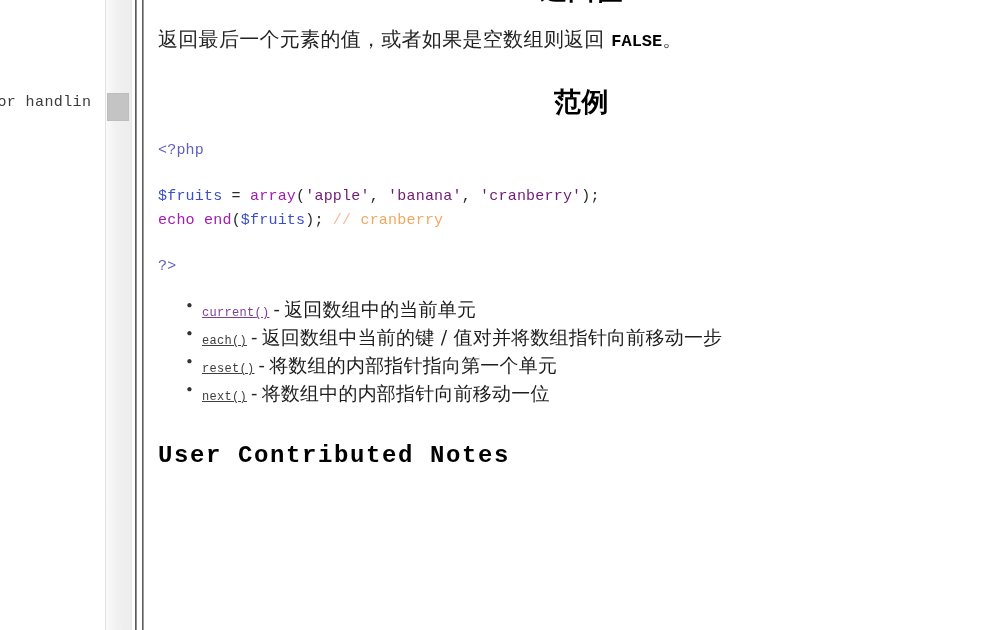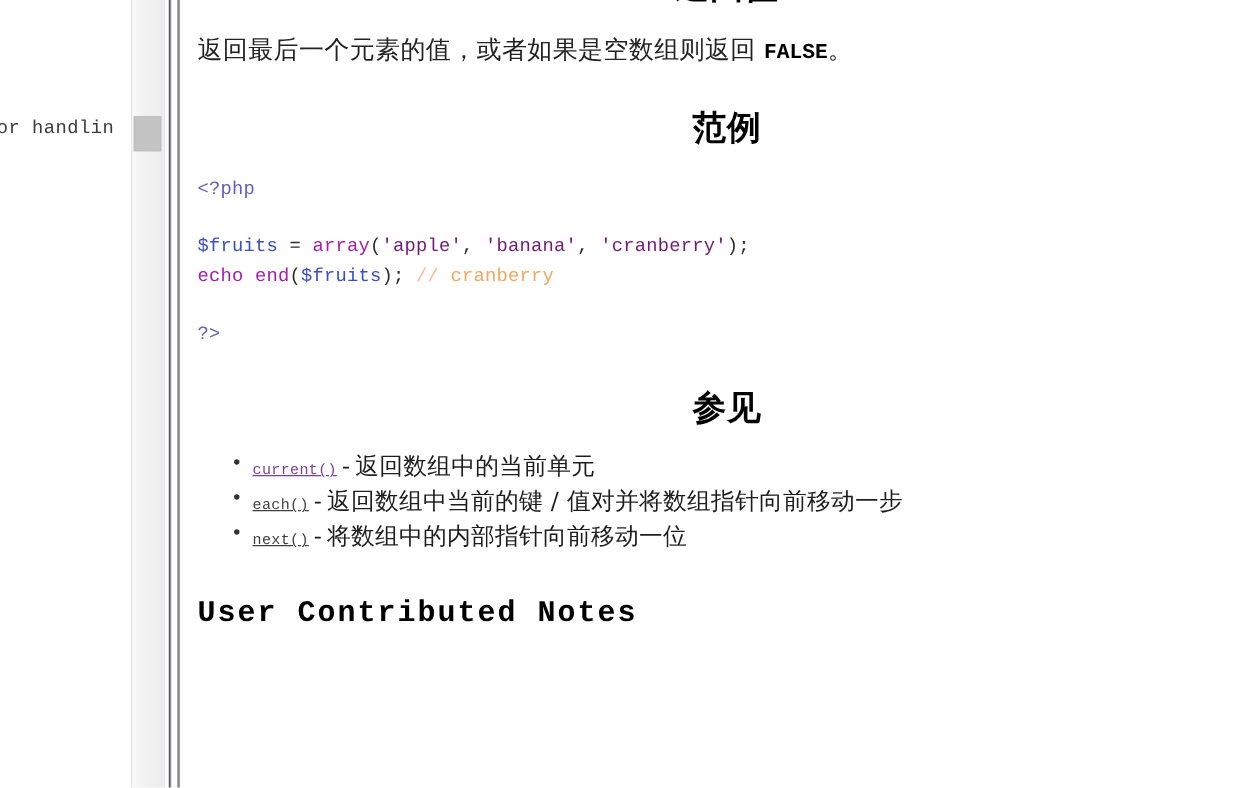--- a/index.html
+++ b/index.html
@@ -234,25 +234,25 @@
       <h2 class="sect spaced">范例</h2>
 
 
       <pre class="code"><span class="c-tag">&lt;?php</span>
 
 <span class="c-var">$fruits</span><span class="c-punct"> = </span><span class="c-fn">array</span><span class="c-punct">(</span><span class="c-str">'apple'</span><span class="c-punct">, </span><span class="c-str">'banana'</span><span class="c-punct">, </span><span class="c-str">'cranberry'</span><span class="c-punct">)</span><span class="c-punct">;</span>
 <span class="c-fn">echo</span> <span class="c-fn">end</span><span class="c-punct">(</span><span class="c-var">$fruits</span><span class="c-punct">)</span><span class="c-punct">; </span><span class="c-slash">//</span><span class="c-cmt"> cranberry</span>
 
 <span class="c-tag">?&gt;</span></pre>
 
-      <h2 class="sect spaced">参见</h2>
 
       <ul class="see-also">
         <li><a class="fnlink visited" href="#">current()</a><span class="dash">-</span><span>返回数组中的当前单元</span></li>
         <li><a class="fnlink unvisited" href="#">each()</a><span class="dash">-</span><span>返回数组中当前的键 / 值对并将数组指针向前移动一步</span></li>
+        <li><a class="fnlink unvisited" href="#">reset()</a><span class="dash">-</span><span>将数组的内部指针指向第一个单元</span></li>
         <li><a class="fnlink unvisited" href="#">next()</a><span class="dash">-</span><span>将数组中的内部指针向前移动一位</span></li>
       </ul>
 
       <h2 class="notes-title">User Contributed Notes</h2>
 
     </div>
   </div>
 
 </div>
 

